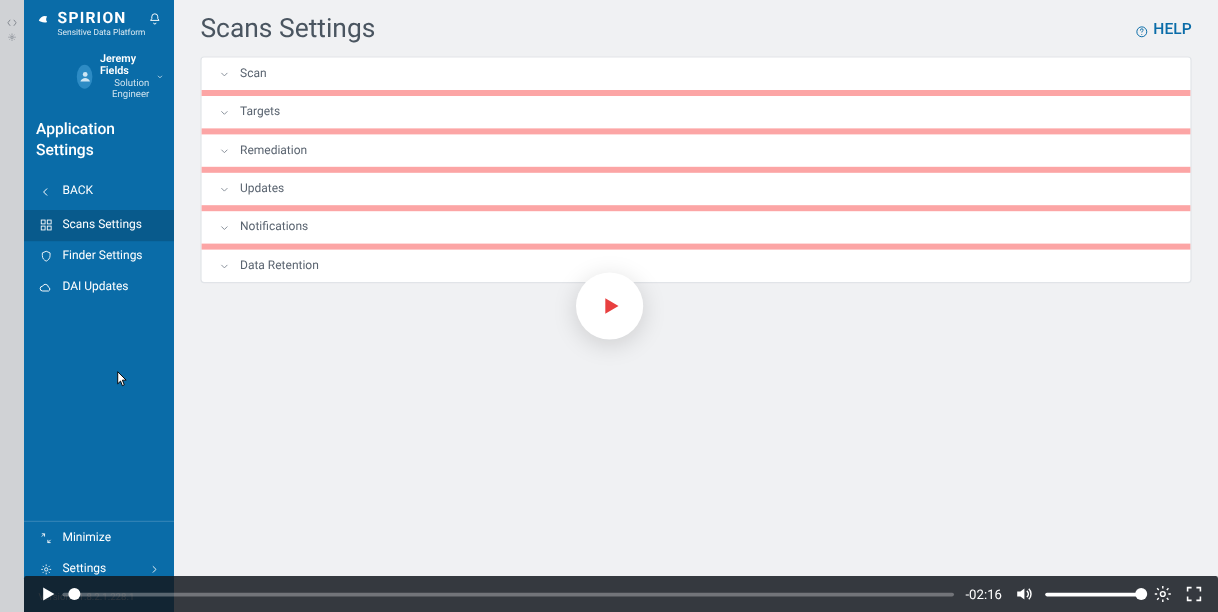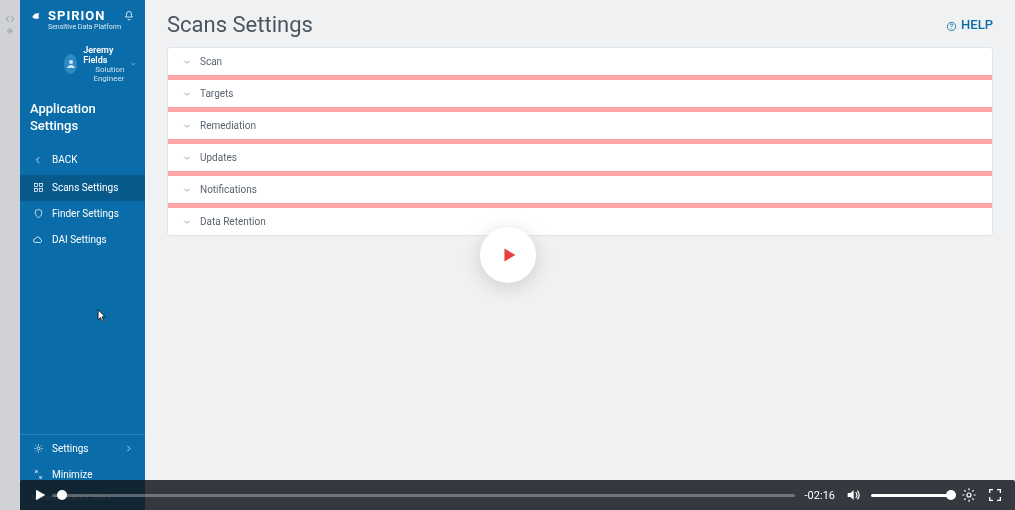--- a/index.html
+++ b/index.html
@@ -118,44 +118,44 @@
           </svg>
       </span>
       <span>Finder Settings</span>
     </div>
     <div class="nav-item">
       <span class="nav-icon">
         <svg width="12" height="12" viewBox="0 0 24 24">
             <path d="M7 17a4 4 0 010-8 5 5 0 019.6 1.5A3.5 3.5 0 0117 17H7z" fill="none" stroke="#fff" stroke-width="1.6"></path>
           </svg>
       </span>
-      <span>DAI Settings</span>
+      <span>DAI Updates</span>
     </div>
   </nav>
 
   <div class="sidebar-bottom">
+    <div class="nav-item">
+      <span class="nav-icon">
+        <svg width="11" height="11" viewBox="0 0 24 24">
+            <path d="M9 4L4 9M4 4h5v5M15 20l5-5M20 20h-5v-5" fill="none" stroke="#fff" stroke-width="1.6"></path>
+          </svg>
+      </span>
+      <span>Minimize</span>
+    </div>
     <div class="nav-item">
       <span class="nav-icon">
         <svg width="11" height="11" viewBox="0 0 24 24">
             <circle cx="12" cy="12" r="3" fill="none" stroke="#fff" stroke-width="1.6"></circle>
             <path d="M12 3v3M12 18v3M3 12h3M18 12h3M5.6 5.6l2.1 2.1M16.3 16.3l2.1 2.1M5.6 18.4l2.1-2.1M16.3 7.7l2.1-2.1" stroke="#fff" stroke-width="1.6"></path>
           </svg>
       </span>
       <span>Settings</span>
       <svg class="chev-r" width="9" height="9" viewBox="0 0 24 24">
           <path d="M9 5l7 7-7 7" fill="none" stroke="#fff" stroke-width="2"></path>
         </svg>
-    </div>
-    <div class="nav-item">
-      <span class="nav-icon">
-        <svg width="11" height="11" viewBox="0 0 24 24">
-            <path d="M9 4L4 9M4 4h5v5M15 20l5-5M20 20h-5v-5" fill="none" stroke="#fff" stroke-width="1.6"></path>
-          </svg>
-      </span>
-      <span>Minimize</span>
     </div>
     <div class="version">Version 11.8.2.1.228.1</div>
   </div>
 </aside>
 
 <main class="main">
   <div class="main-header">
     <h1 class="page-title">Scans Settings</h1>
     <div class="help-link">
       <svg width="11" height="11" viewBox="0 0 24 24">

